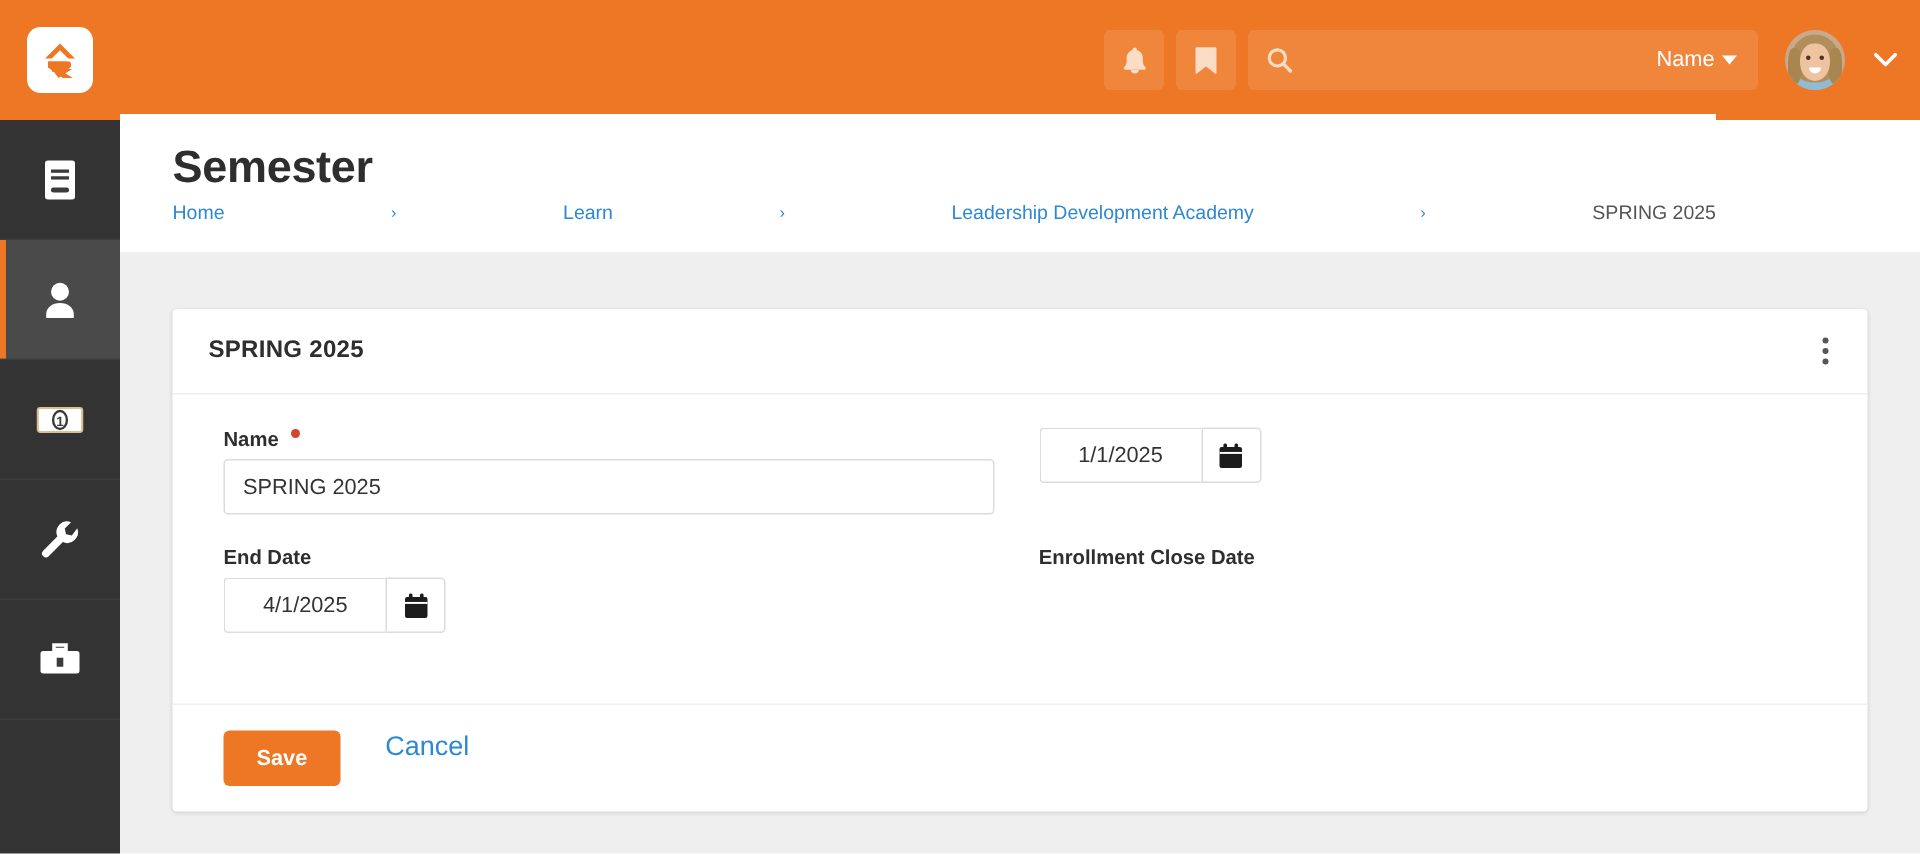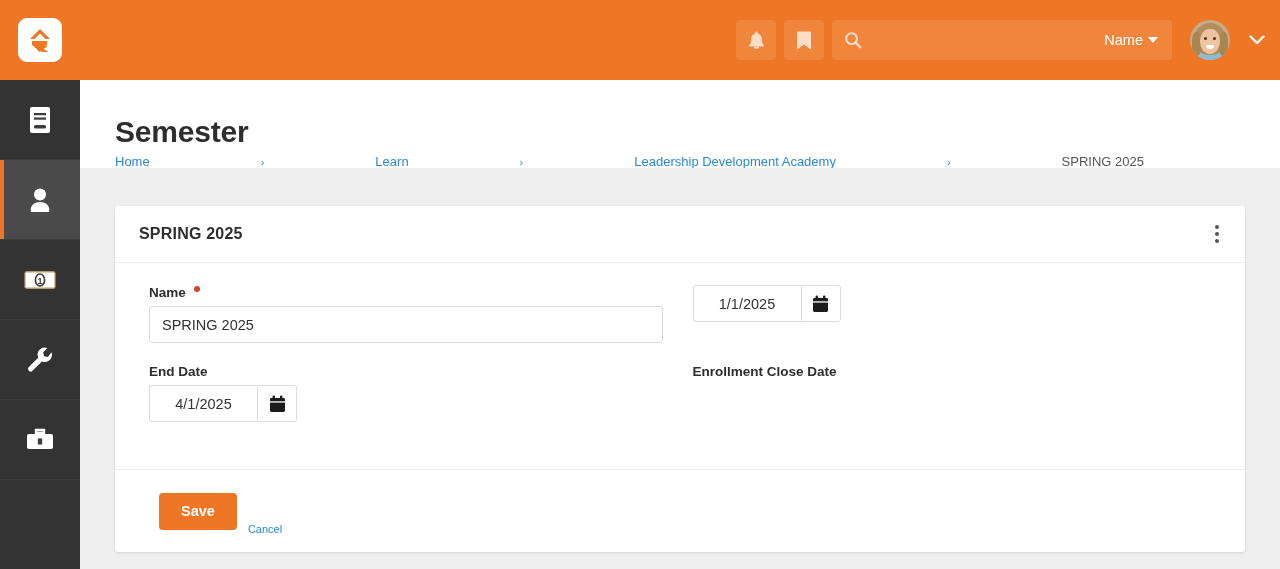--- a/index.html
+++ b/index.html
@@ -90,21 +90,21 @@
     cursor: pointer;
   }
   .side-item.active { background: #4a4a4a; }
   .side-item.active::before {
     content: ""; position: absolute; left: 0; top: 0;
     width: 4px; height: 100%; background: #ee7725;
   }
 
   
   .page-header {
-    position: absolute; top: 96px; left: 80px;
+    position: absolute; top: 76px; left: 80px;
     width: 1064px; height: 88px;
     background: #ffffff;
     padding: 18px 0 0 35px;
   }
   .page-title {
     font-size: 30px; font-weight: bold; color: #2e2e2e;
     line-height: 36px; letter-spacing: -0.2px;
   }
   .breadcrumb {
     margin-top: 4px; font-size: 13px; color: #4a4a4a;
@@ -171,32 +171,32 @@
   }
   .date-btn {
     width: 40px; height: 37px;
     border: 1px solid #dcdcdc; border-radius: 0 3px 3px 0;
     background: #ffffff; cursor: pointer;
     display: flex; align-items: center; justify-content: center;
   }
 
   .panel-foot {
     border-top: 1px solid #eeeeee;
-    padding: 17px 24px 17px 44px;
-    display: flex; align-items: center; gap: 3px;
+    padding: 17px 24px 17px 34px;
+    display: flex; align-items: flex-start; gap: 22px;
   }
   .btn-save {
     background: #ee7725; color: #ffffff; border: none;
     border-radius: 4px; padding: 0 22px; height: 37px;
     font-family: "Liberation Sans", sans-serif;
     font-size: 14.5px; font-weight: bold; cursor: pointer;
   }
   .btn-cancel {
-    color: #2d88d4; font-size: 11px;
-    text-decoration: none; cursor: pointer; padding: 0 8px; margin-top: 36px;
+    color: #2d88d4; font-size: 18px;
+    text-decoration: none; cursor: pointer; padding: 0 8px;
   }
 </style>
 </head>
 <body>
 
 <div class="topbar">
 
   <div class="logo-tile">
     <svg width="28" height="28" viewBox="0 0 28 28">
       <path d="M14 3 L24 13 L19.5 13 L14 7.5 L8.5 13 L4 13 Z" fill="#ee7725"></path>

